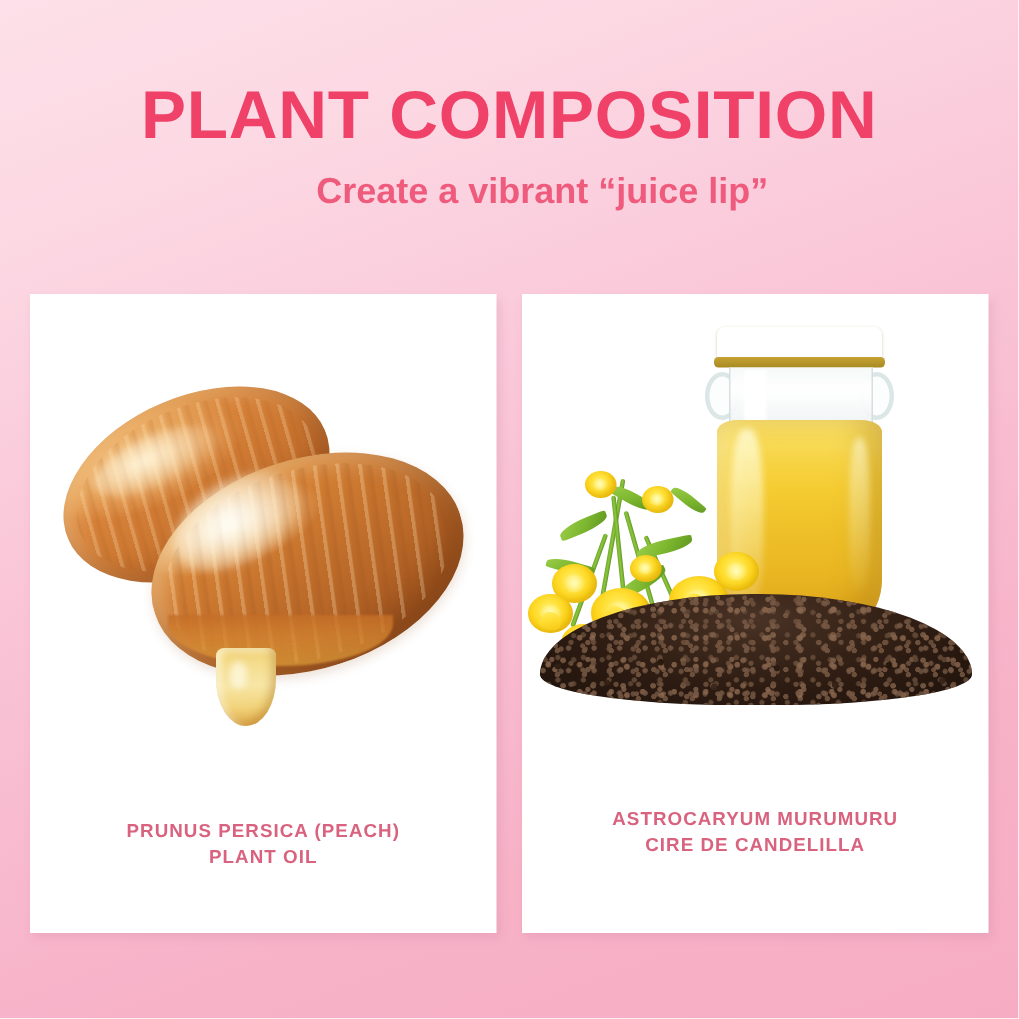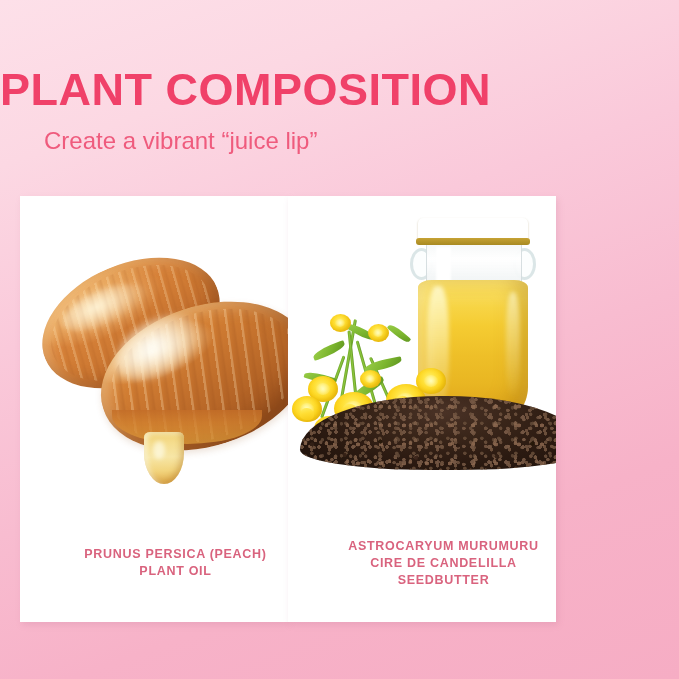--- a/index.html
+++ b/index.html
@@ -23,48 +23,48 @@
         #f8bcd0 58%,
         #f7b2c8 76%,
         #f6adc4 100%);
     overflow: hidden;
   }
 
   
   .header {
     position: absolute;
     left: 0;
-    top: 67px;
+    top: 54px;
     width: 679px;
-    text-align: left;
+    text-align: center;
   }
   .title {
     font-size: 45px;
     font-weight: bold;
     letter-spacing: 0.5px;
     color: #f04169;
     line-height: 1.0;
     white-space: nowrap;
   }
   .subtitle {
     margin-top: 17px;
     font-size: 24px;
-    font-weight: normal;
+    font-weight: bold;
     color: #ef5b7d;
     line-height: 1.0;
     white-space: nowrap;
     padding-left: 44px;
   }
 
   
   .cards {
     position: absolute;
     left: 20px;
     top: 196px;
-    width: 536px;
+    width: 639px;
     height: 426px;
     display: flex;
     justify-content: space-between;
   }
   .card {
     position: relative;
     width: 311px;
     height: 426px;
     background: #ffffff;
     box-shadow: 2px 3px 6px rgba(190, 120, 150, 0.22);
@@ -525,18 +525,17 @@
           <div class="petal" style="left:10px;  top:96px;  width:14px; height:12px; transform:rotate(8deg);"></div>
         </div>
 
         <div class="seed-pile"></div>
         <div class="seed-scatter"></div>
       </div>
 
       <div class="card-caption right-cap">
         <div>ASTROCARYUM MURUMURU</div>
         <div>CIRE DE CANDELILLA</div>
-        <div>SEEDBUTTER</div>
       </div>
     </div>
 
   </div>
 </div>
 
 </body></html>

